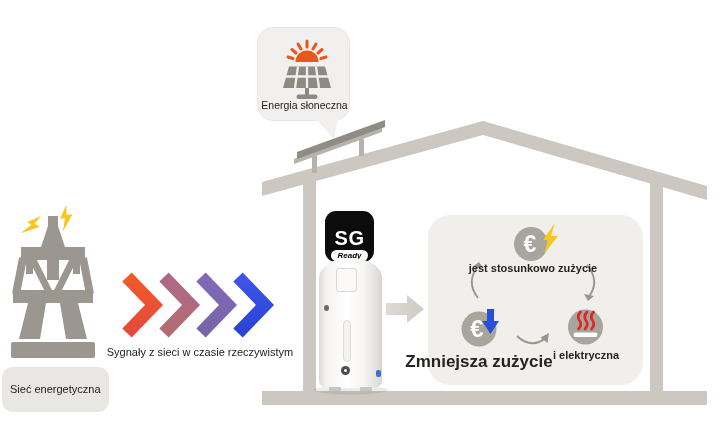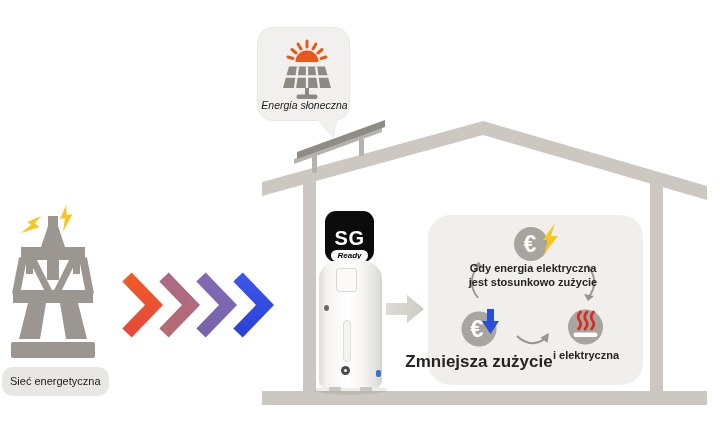--- a/index.html
+++ b/index.html
@@ -14,28 +14,28 @@
   .bubble{
     position:absolute;left:257px;top:27px;width:93px;height:94px;z-index:1;
     background:#f1f0ee;border:1px solid #e8e7e4;border-radius:16px;
   }
   .benefits-panel{
     position:absolute;left:428px;top:215px;width:215px;height:170px;z-index:1;
     background:#f0efec;border-radius:22px;
   }
   .grid-pill{
     position:absolute;left:2px;top:367px;z-index:3;
-    background:#e9e7e4;border-radius:11px;padding:8px 8px;
+    background:#e9e7e4;border-radius:11px;padding:16px 8px;
     font-size:11px;line-height:13px;white-space:nowrap;
   }
 
   
   .bubble-label{
     position:absolute;left:257px;top:99px;width:95px;z-index:3;
-    text-align:center;font-size:10.5px;white-space:nowrap;font-style:italic;
+    text-align:center;font-size:10.5px;white-space:nowrap;
   }
   .signals-caption{
     position:absolute;left:100px;top:346px;width:200px;z-index:3;
     text-align:center;font-size:11px;white-space:nowrap;
   }
   .caption{position:absolute;z-index:3;text-align:center;font-weight:bold;color:#262320;}
   .caption-top{left:433px;top:262px;width:200px;font-size:11px;line-height:13.5px;}
   .caption-reduce{left:403px;top:352px;width:152px;font-size:17px;}
   .caption-heat{left:511px;top:349px;width:150px;font-size:11px;line-height:13.5px;}
   .caption span{display:block;}
@@ -209,23 +209,23 @@
     </g>
 
     <g>
       <path d="M517,336 Q531.5,350 547,337" stroke="#9a958e" stroke-width="2" fill="none"></path>
       <polygon points="549,333 547.5,343 540.5,337.5" fill="#9a958e"></polygon>
     </g>
   </svg>
 
   <div class="bubble-label">Energia słoneczna</div>
   <div class="grid-pill">Sieć energetyczna</div>
+  <div class="signals-caption">Sygnały z sieci w czasie rzeczywistym</div>
 
   <div class="caption caption-top">
-    <span>Gdy energia elektryczna</span>
     <span>jest stosunkowo zużycie</span>
   </div>
   <div class="caption caption-reduce">Zmniejsza zużycie</div>
   <div class="caption caption-heat">
     <span>i elektryczna</span>
   </div>
 
   <div class="sg-badge">
     <span class="sg-abbr">SG</span>
     <span class="sg-ready-pill">Ready</span>

